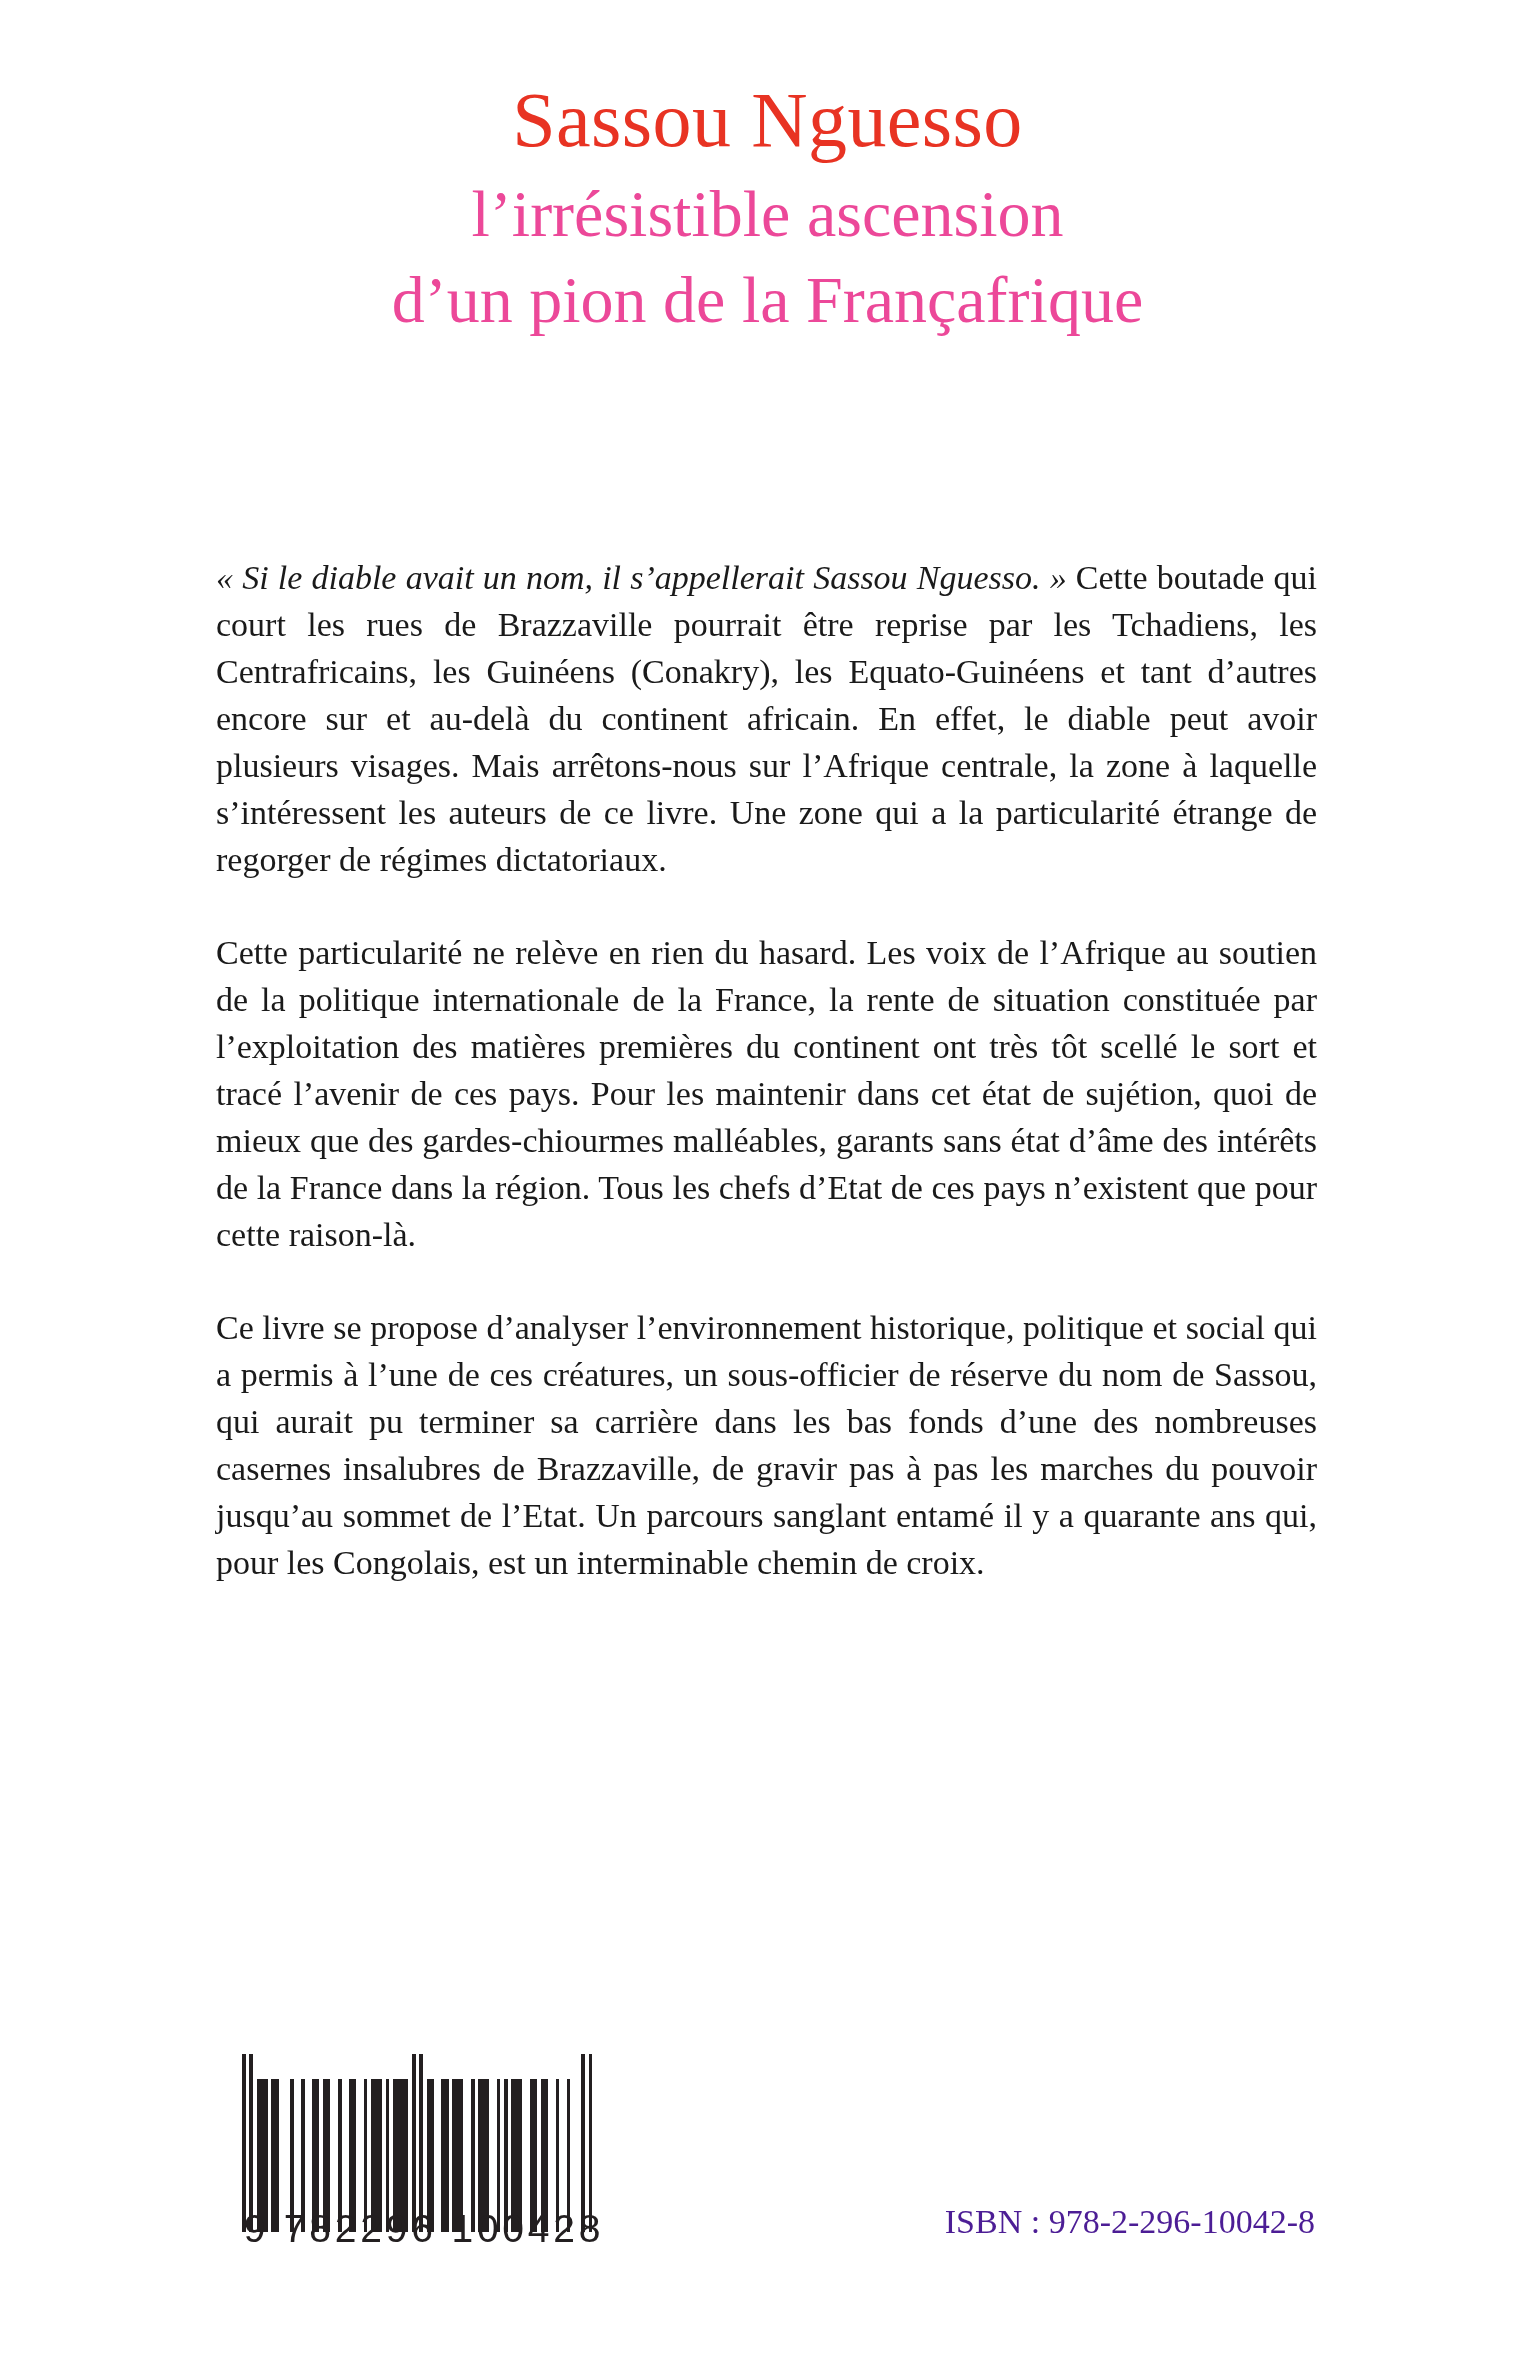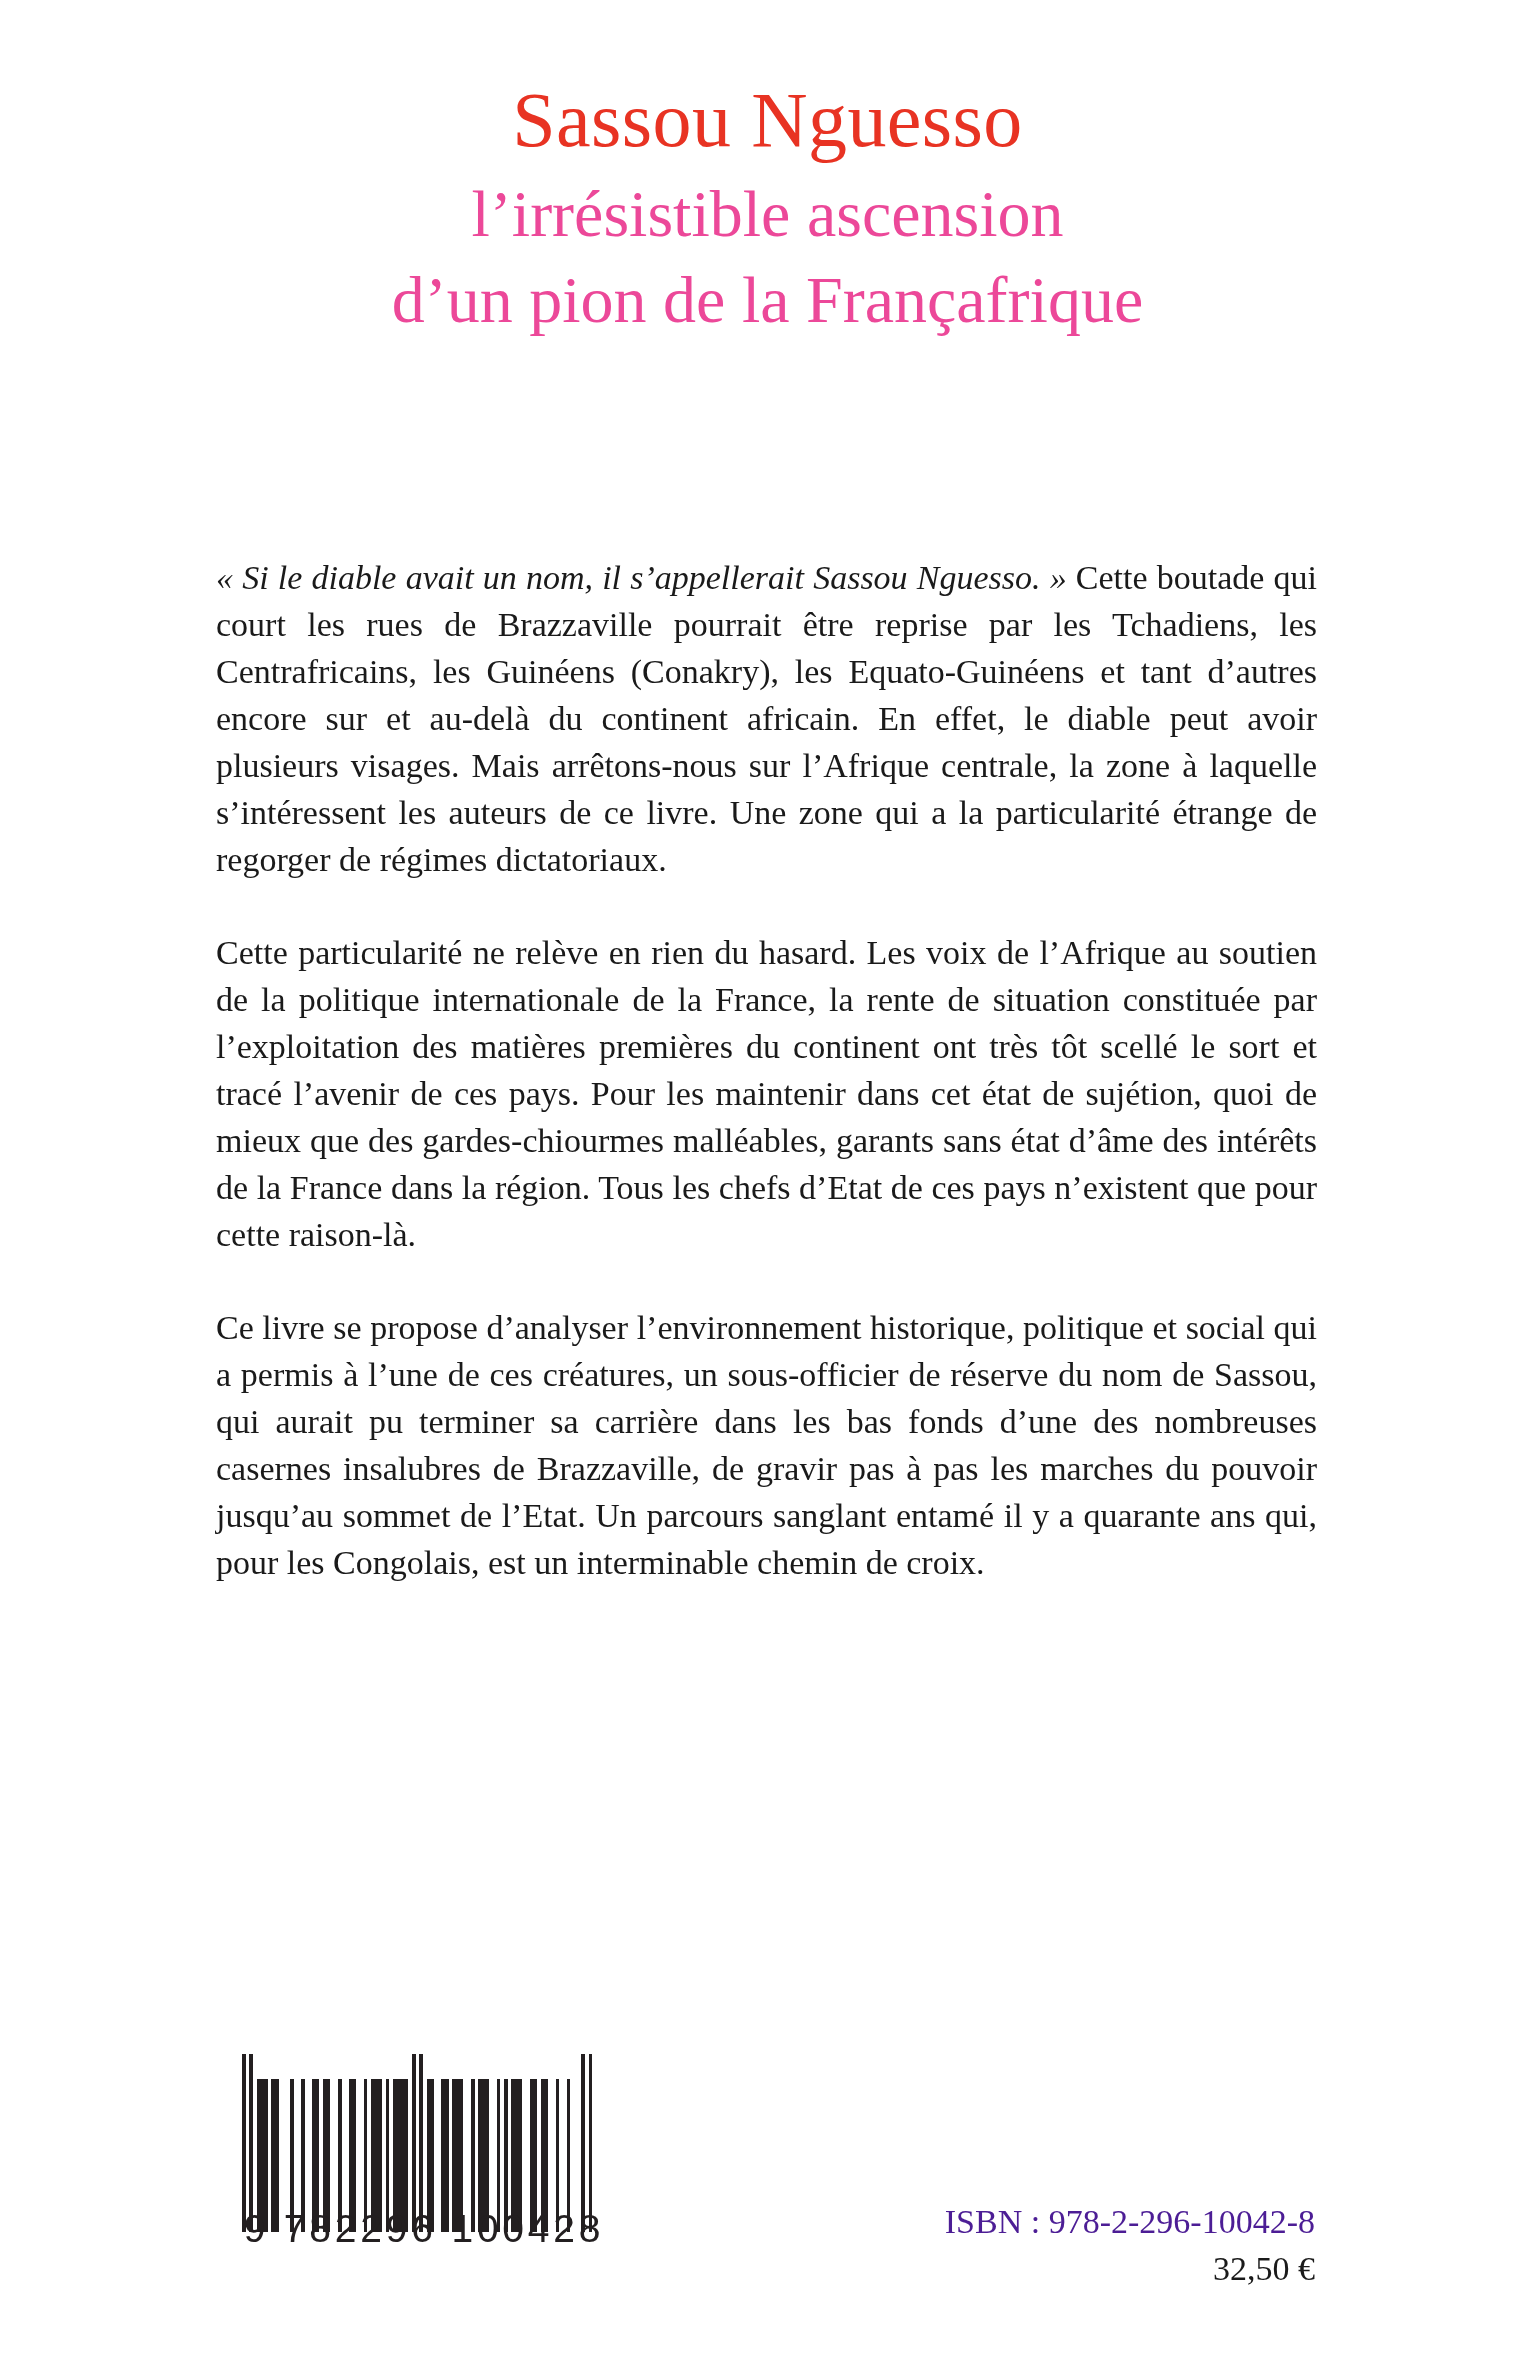--- a/index.html
+++ b/index.html
@@ -212,17 +212,16 @@
         <div class="bar" style="width: 11px; background: transparent; height: 100%;"></div>
         <div class="bar tall" style="width: 3.7px;"></div>
         <div class="bar" style="width: 3.7px; background: transparent; height: 100%;"></div>
         <div class="bar tall" style="width: 3.7px;"></div>
       </div>
     <div class="barcode-digits">9 782296 100428</div>
   </div>
 
   <div class="isbn-block">
     <div class="isbn-line">ISBN : 978-2-296-10042-8</div>
-    <div class="price-line">32,50 €</div>
   </div>
 
 </div>
 
 
 </body></html>

